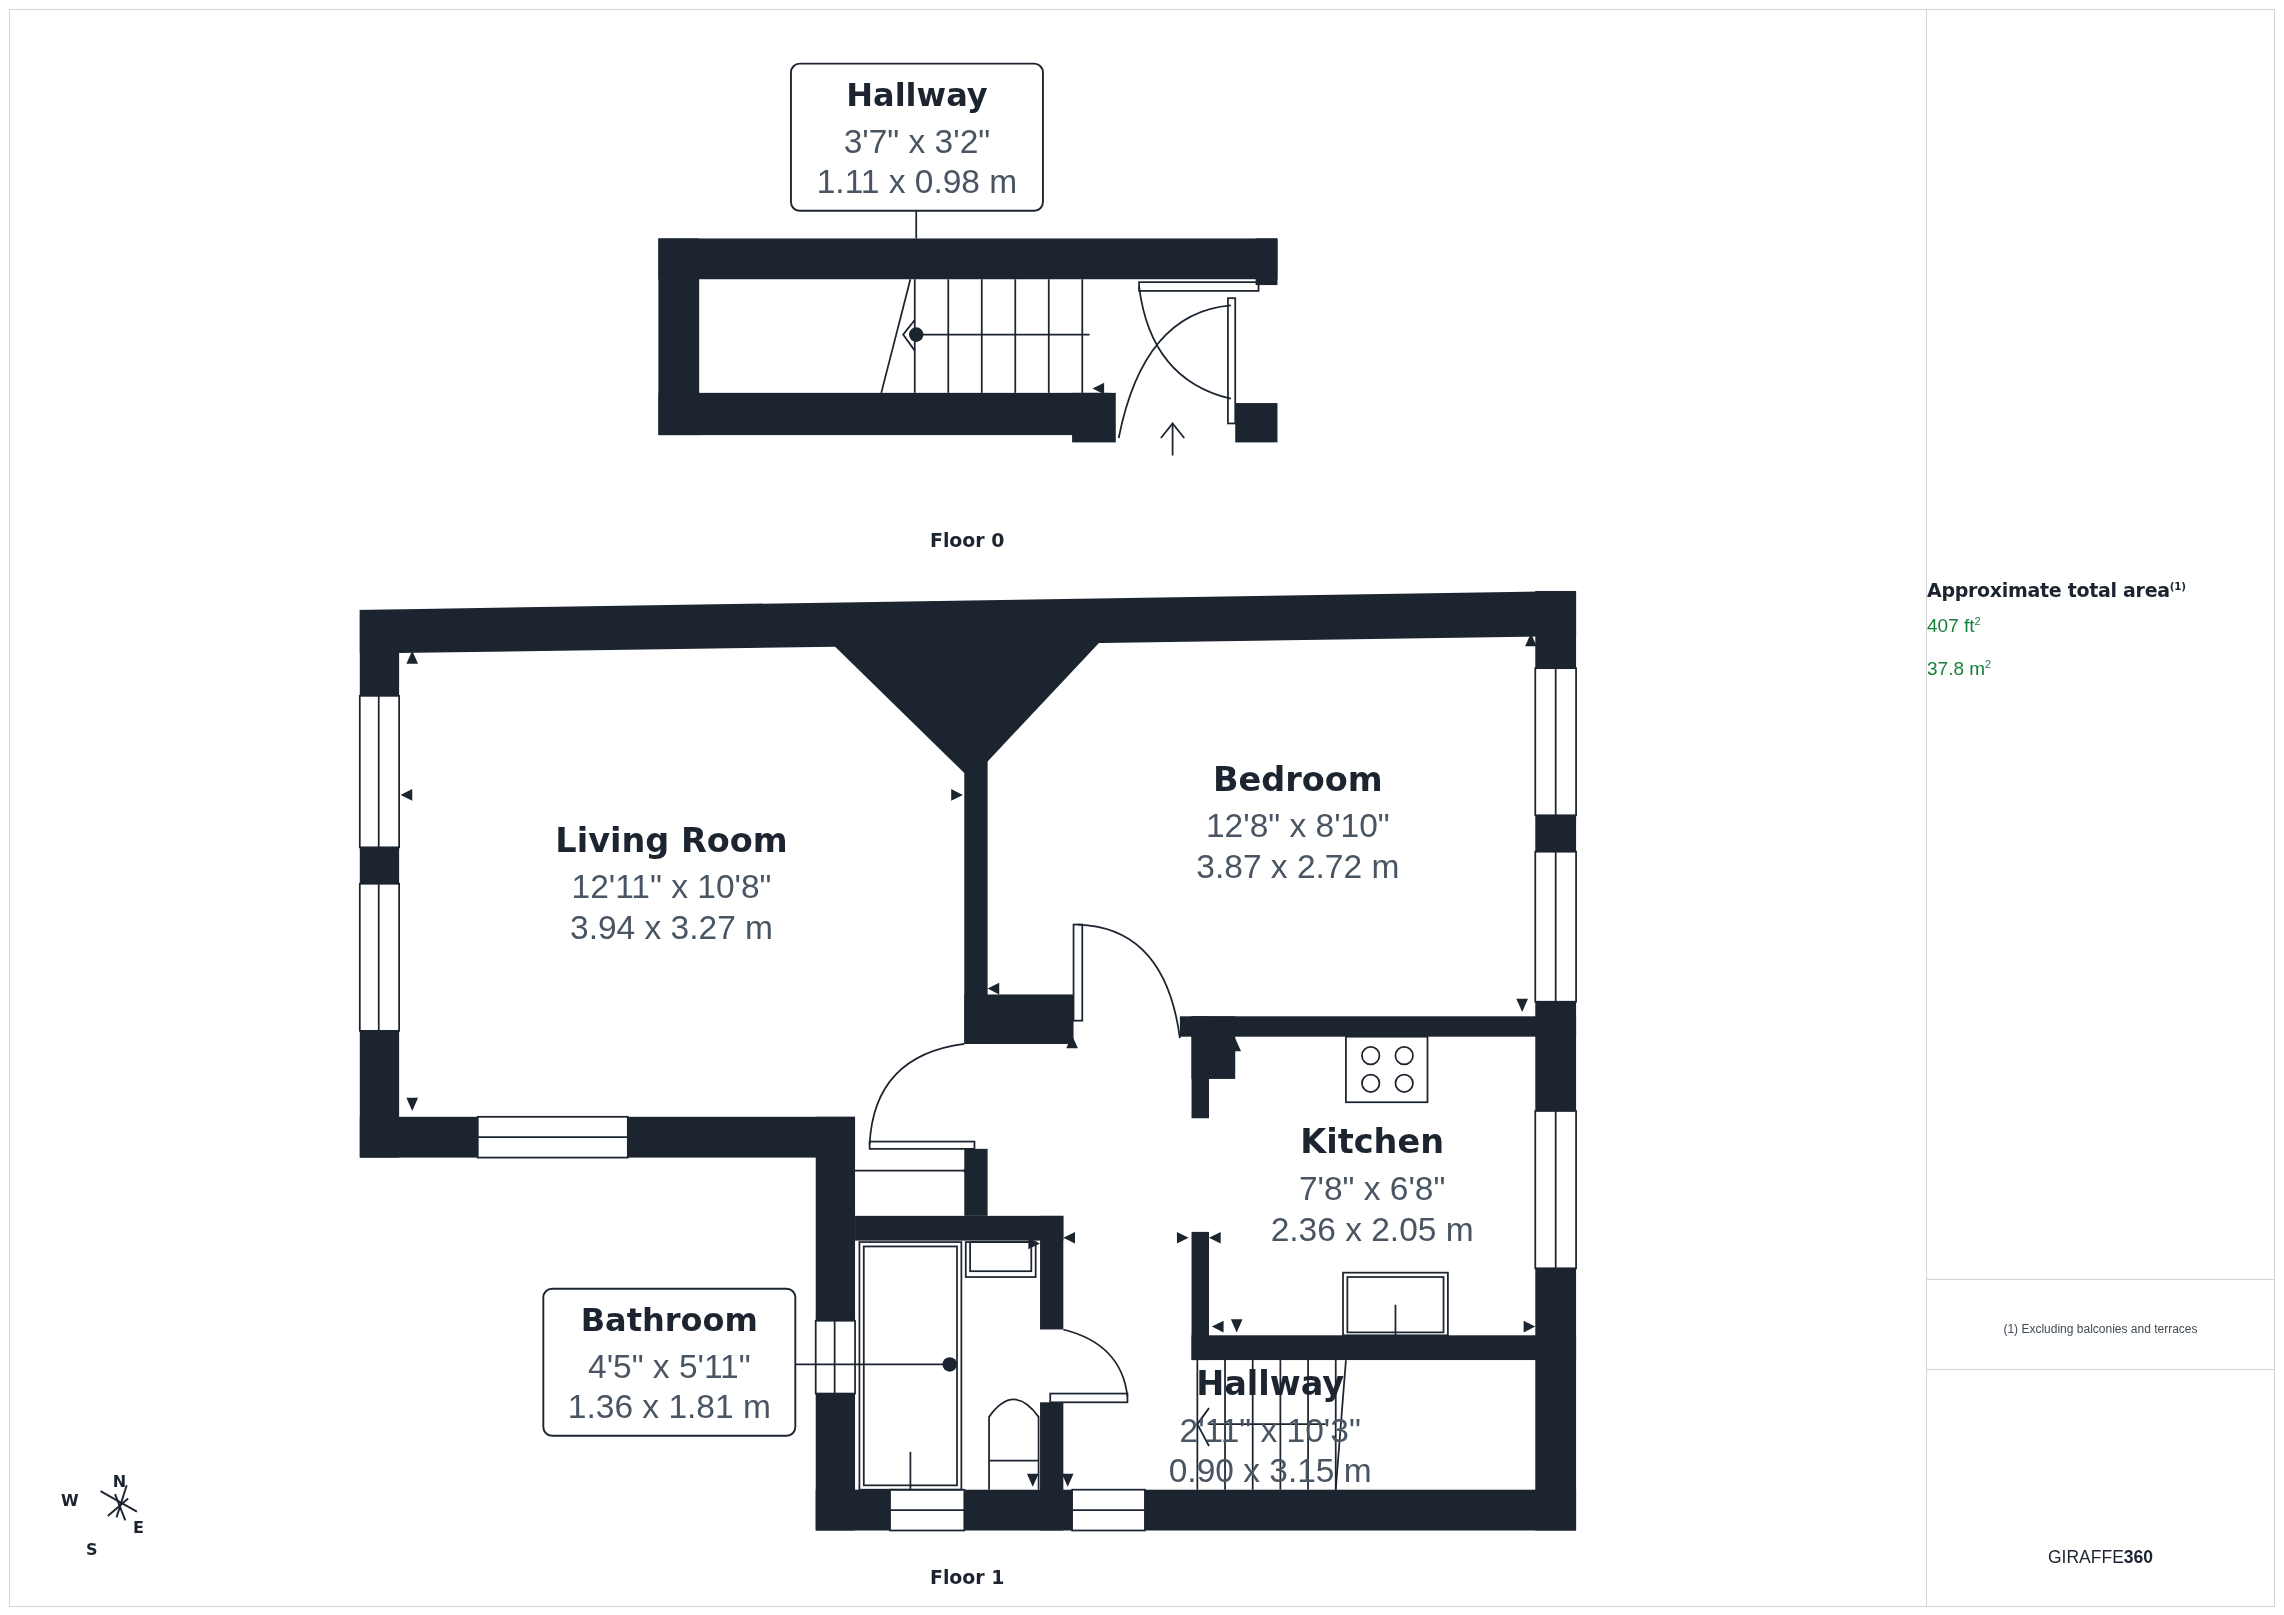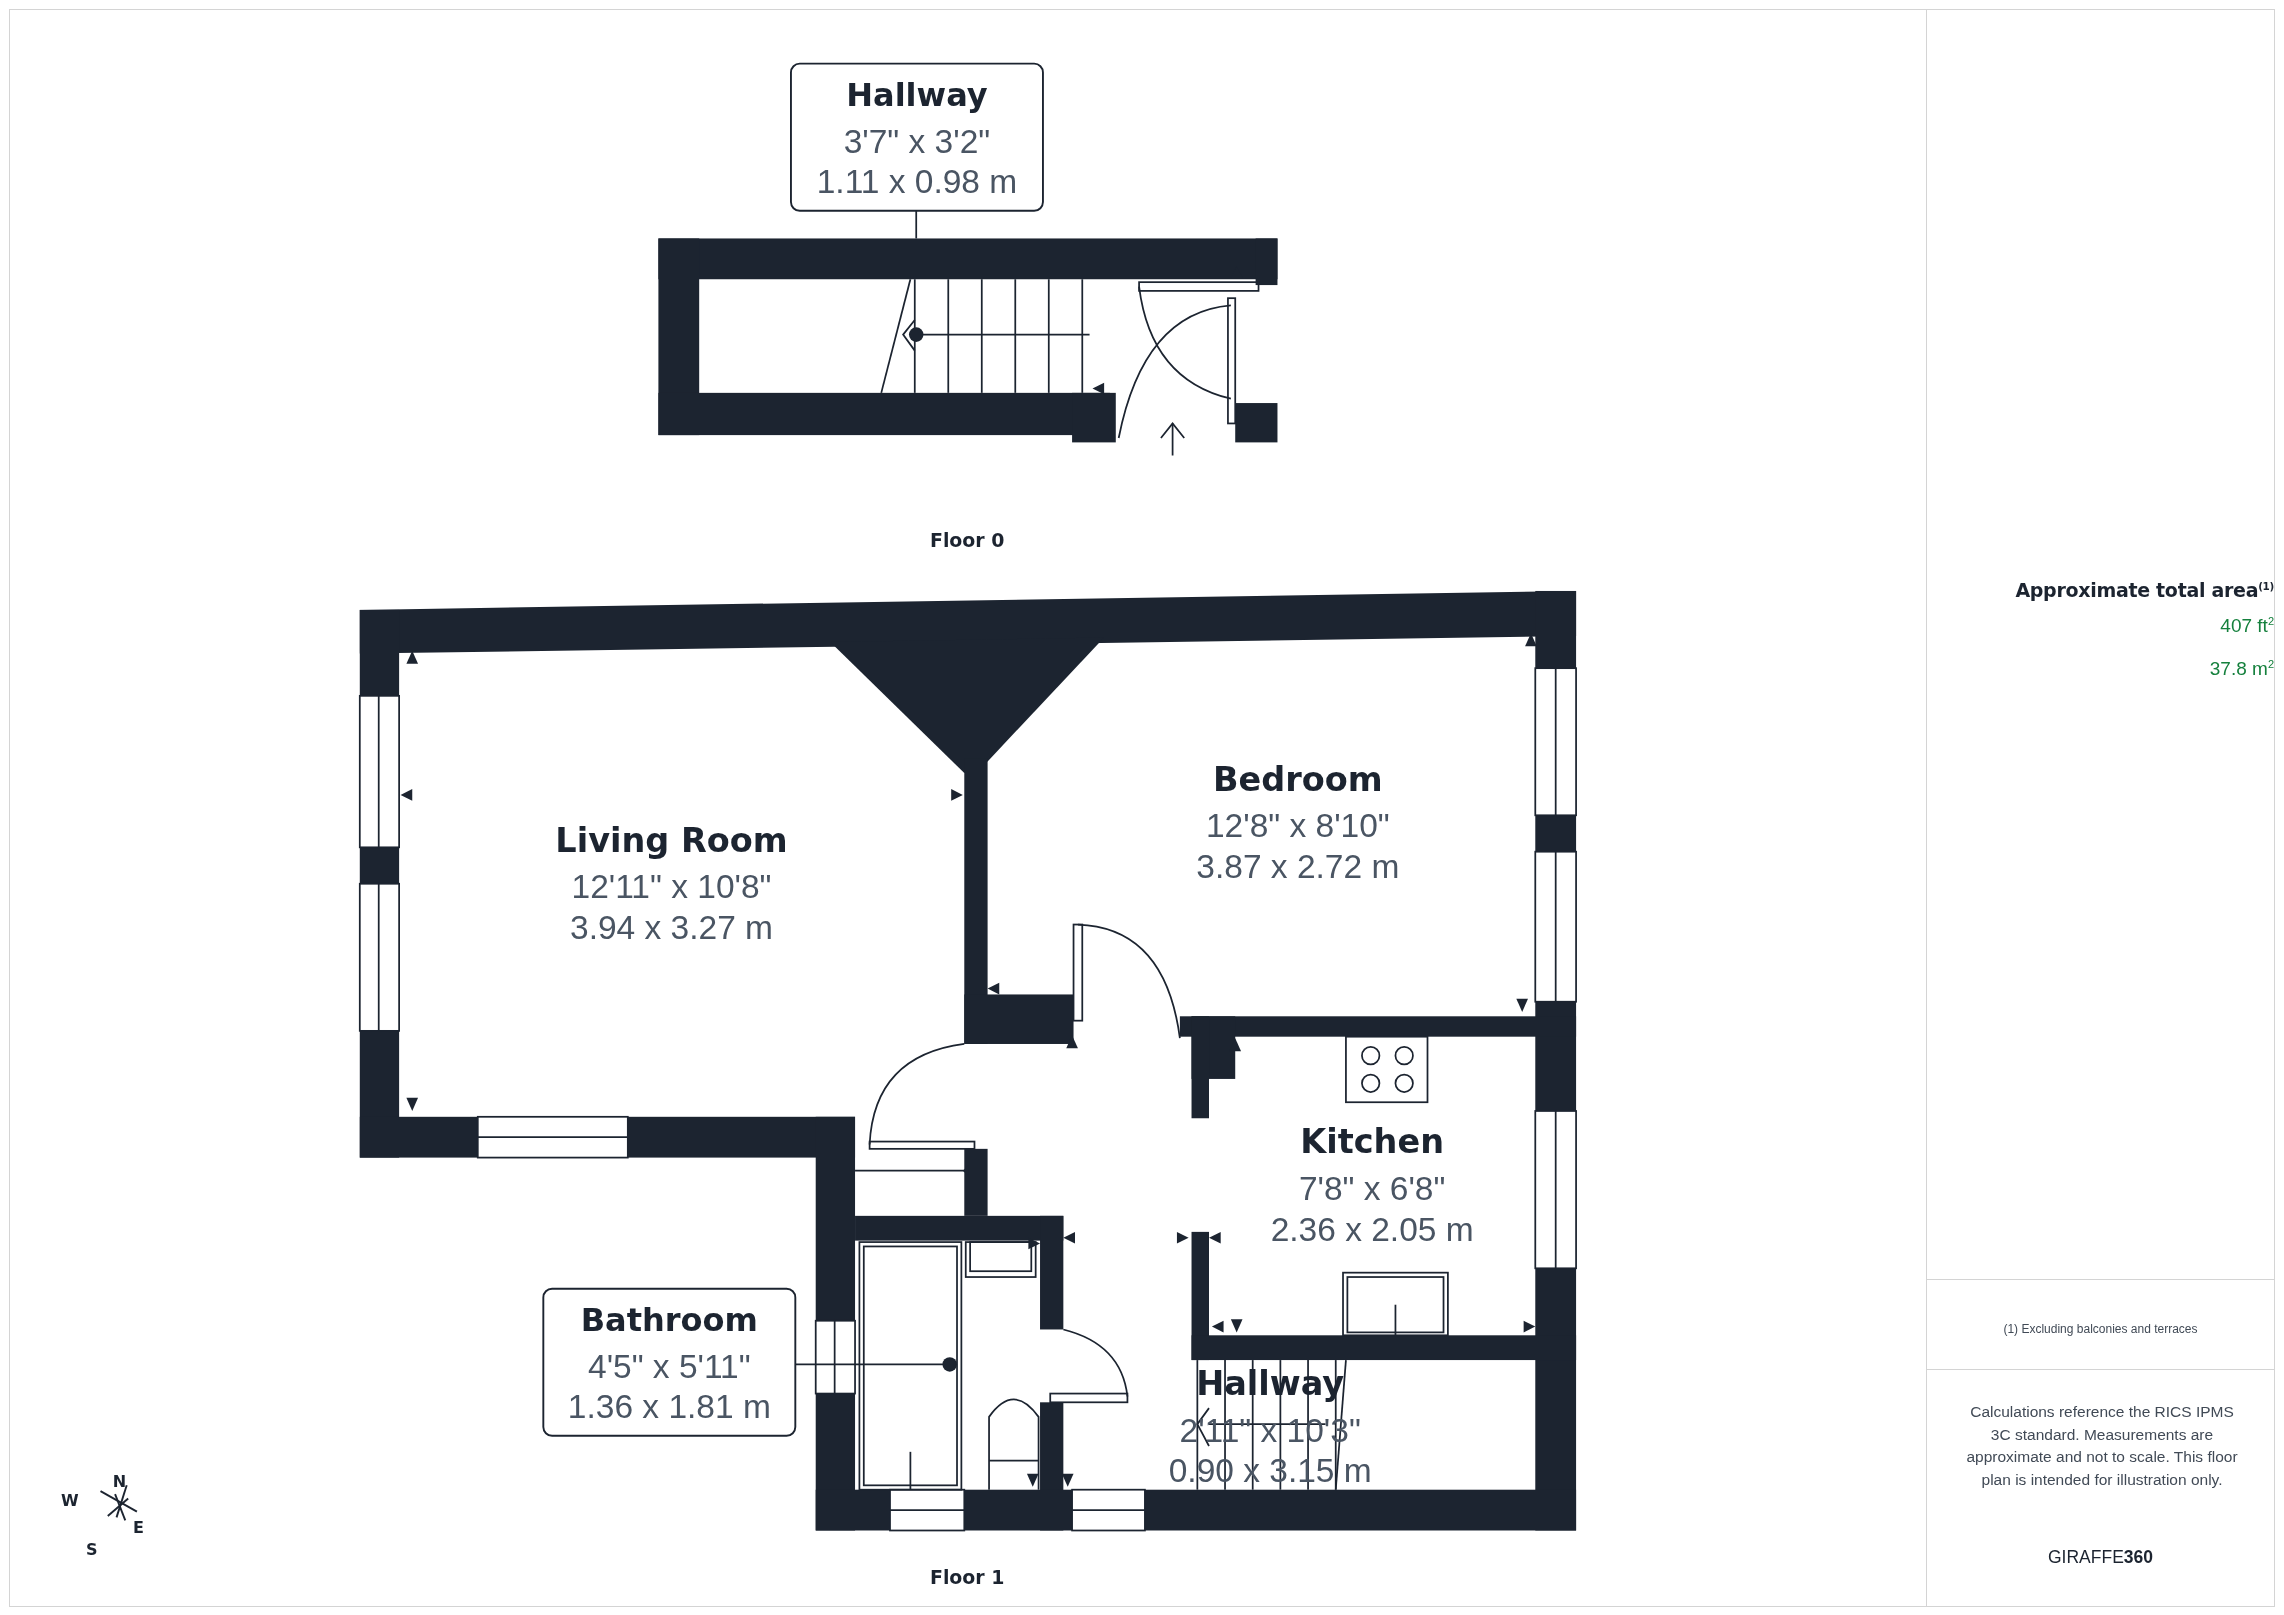--- a/index.html
+++ b/index.html
@@ -1,20 +1,20 @@
 <!DOCTYPE html>
 <html style="font-size:10.4px"><head>
 <meta charset="utf-8">
 <style>
   html, body { margin:0; padding:0; background:#ffffff; }
   body { width:2284px; height:1616px; position:relative; overflow:hidden; font-family:"DejaVu Sans", sans-serif; }
   .frame { position:absolute; left:9px; top:9px; width:2266px; height:1598px; border:1.9px solid #d4d4d4; box-sizing:border-box; }
   .plan { position:absolute; left:0; top:0; width:2284px; height:1616px; }
   .sidebar { position:absolute; left:1926px; top:9px; width:349px; height:1598px; border-left:1.9px solid #d4d4d4; box-sizing:border-box; }
-  .area-block { position:absolute; left:0; top:570px; width:347px; text-align:right; color:#1c2430; }
+  .area-block { position:absolute; left:0; top:570px; width:347px; text-align:left; color:#1c2430; }
   .area-title { font-family:"DejaVu Sans", sans-serif; font-weight:bold; font-size:19px; letter-spacing:-0.3px; }
   .area-title sup { font-size:10.4px; }
   .area-val { font-family:"Liberation Sans", sans-serif; font-size:19px; color:#15803d; margin-top:14.2px; }
   .area-val sup { font-size:11px; }
   .area-val + .area-val { margin-top:20px; }
   .divider { position:absolute; left:0; width:347px; border-top:1.9px solid #d4d4d4; }
   .footnote { position:absolute; left:0; top:1313px; width:347px; text-align:center; font-family:"Liberation Sans", sans-serif; font-size:12px; color:#414a56; }
   .disclaimer { position:absolute; left:39px; top:1392px; width:272px; text-align:center; font-family:"Liberation Sans", sans-serif; font-size:15.5px; line-height:22.7px; color:#414a56; }
   .brand { position:absolute; left:0; top:1538px; width:347px; text-align:center; font-family:"Liberation Sans", sans-serif; font-size:17.5px; color:#1c2430; }
   .brand b { font-weight:bold; }
@@ -245,16 +245,15 @@
 
 <div class="sidebar">
   <div class="area-block">
     <div class="area-title"><span>Approximate total area</span><sup>(1)</sup></div>
     <div class="area-val"><span>407 ft</span><sup>2</sup></div>
     <div class="area-val"><span>37.8 m</span><sup>2</sup></div>
   </div>
   <div class="divider" style="top:1270px"></div>
   <div class="footnote">(1) Excluding balconies and terraces</div>
   <div class="divider" style="top:1360px"></div>
-  <div class="disclaimer">Calculations reference the RICS IPMS 3C standard. Measurements are approximate and not to scale. This floor plan is intended for illustration only.</div>
   <div class="brand"><span>GIRAFFE</span><b>360</b></div>
 </div>
 
 
 </body></html>

